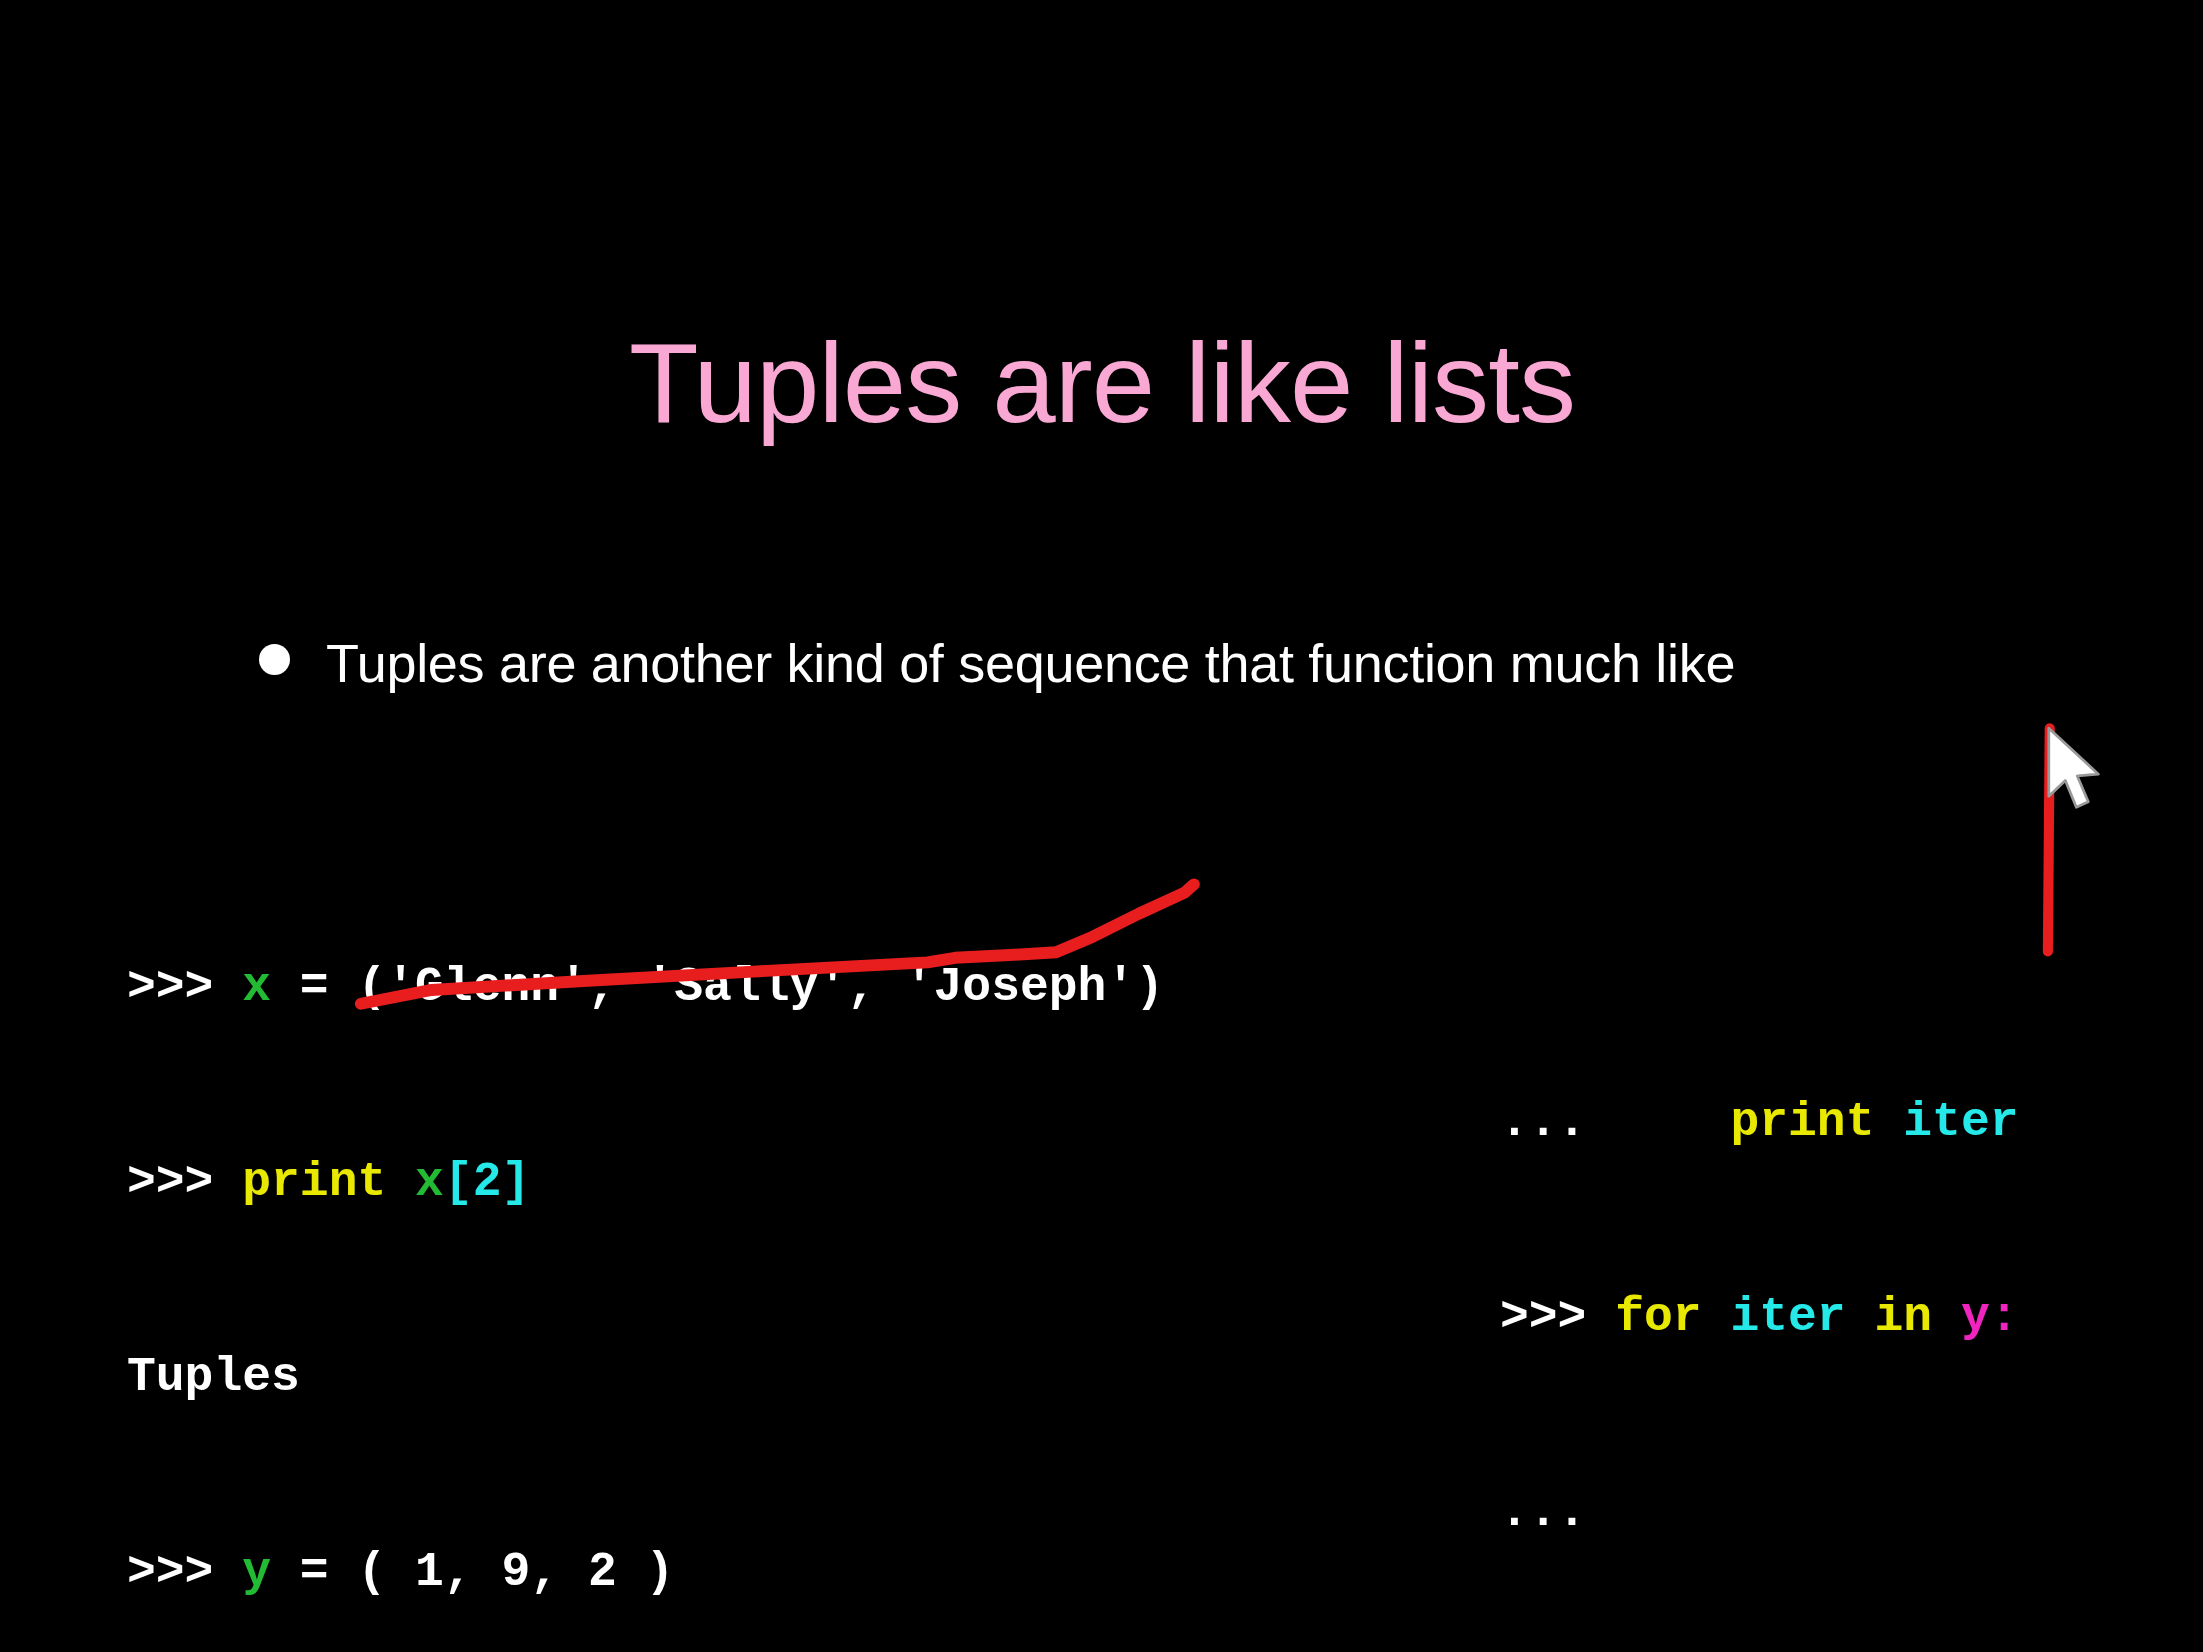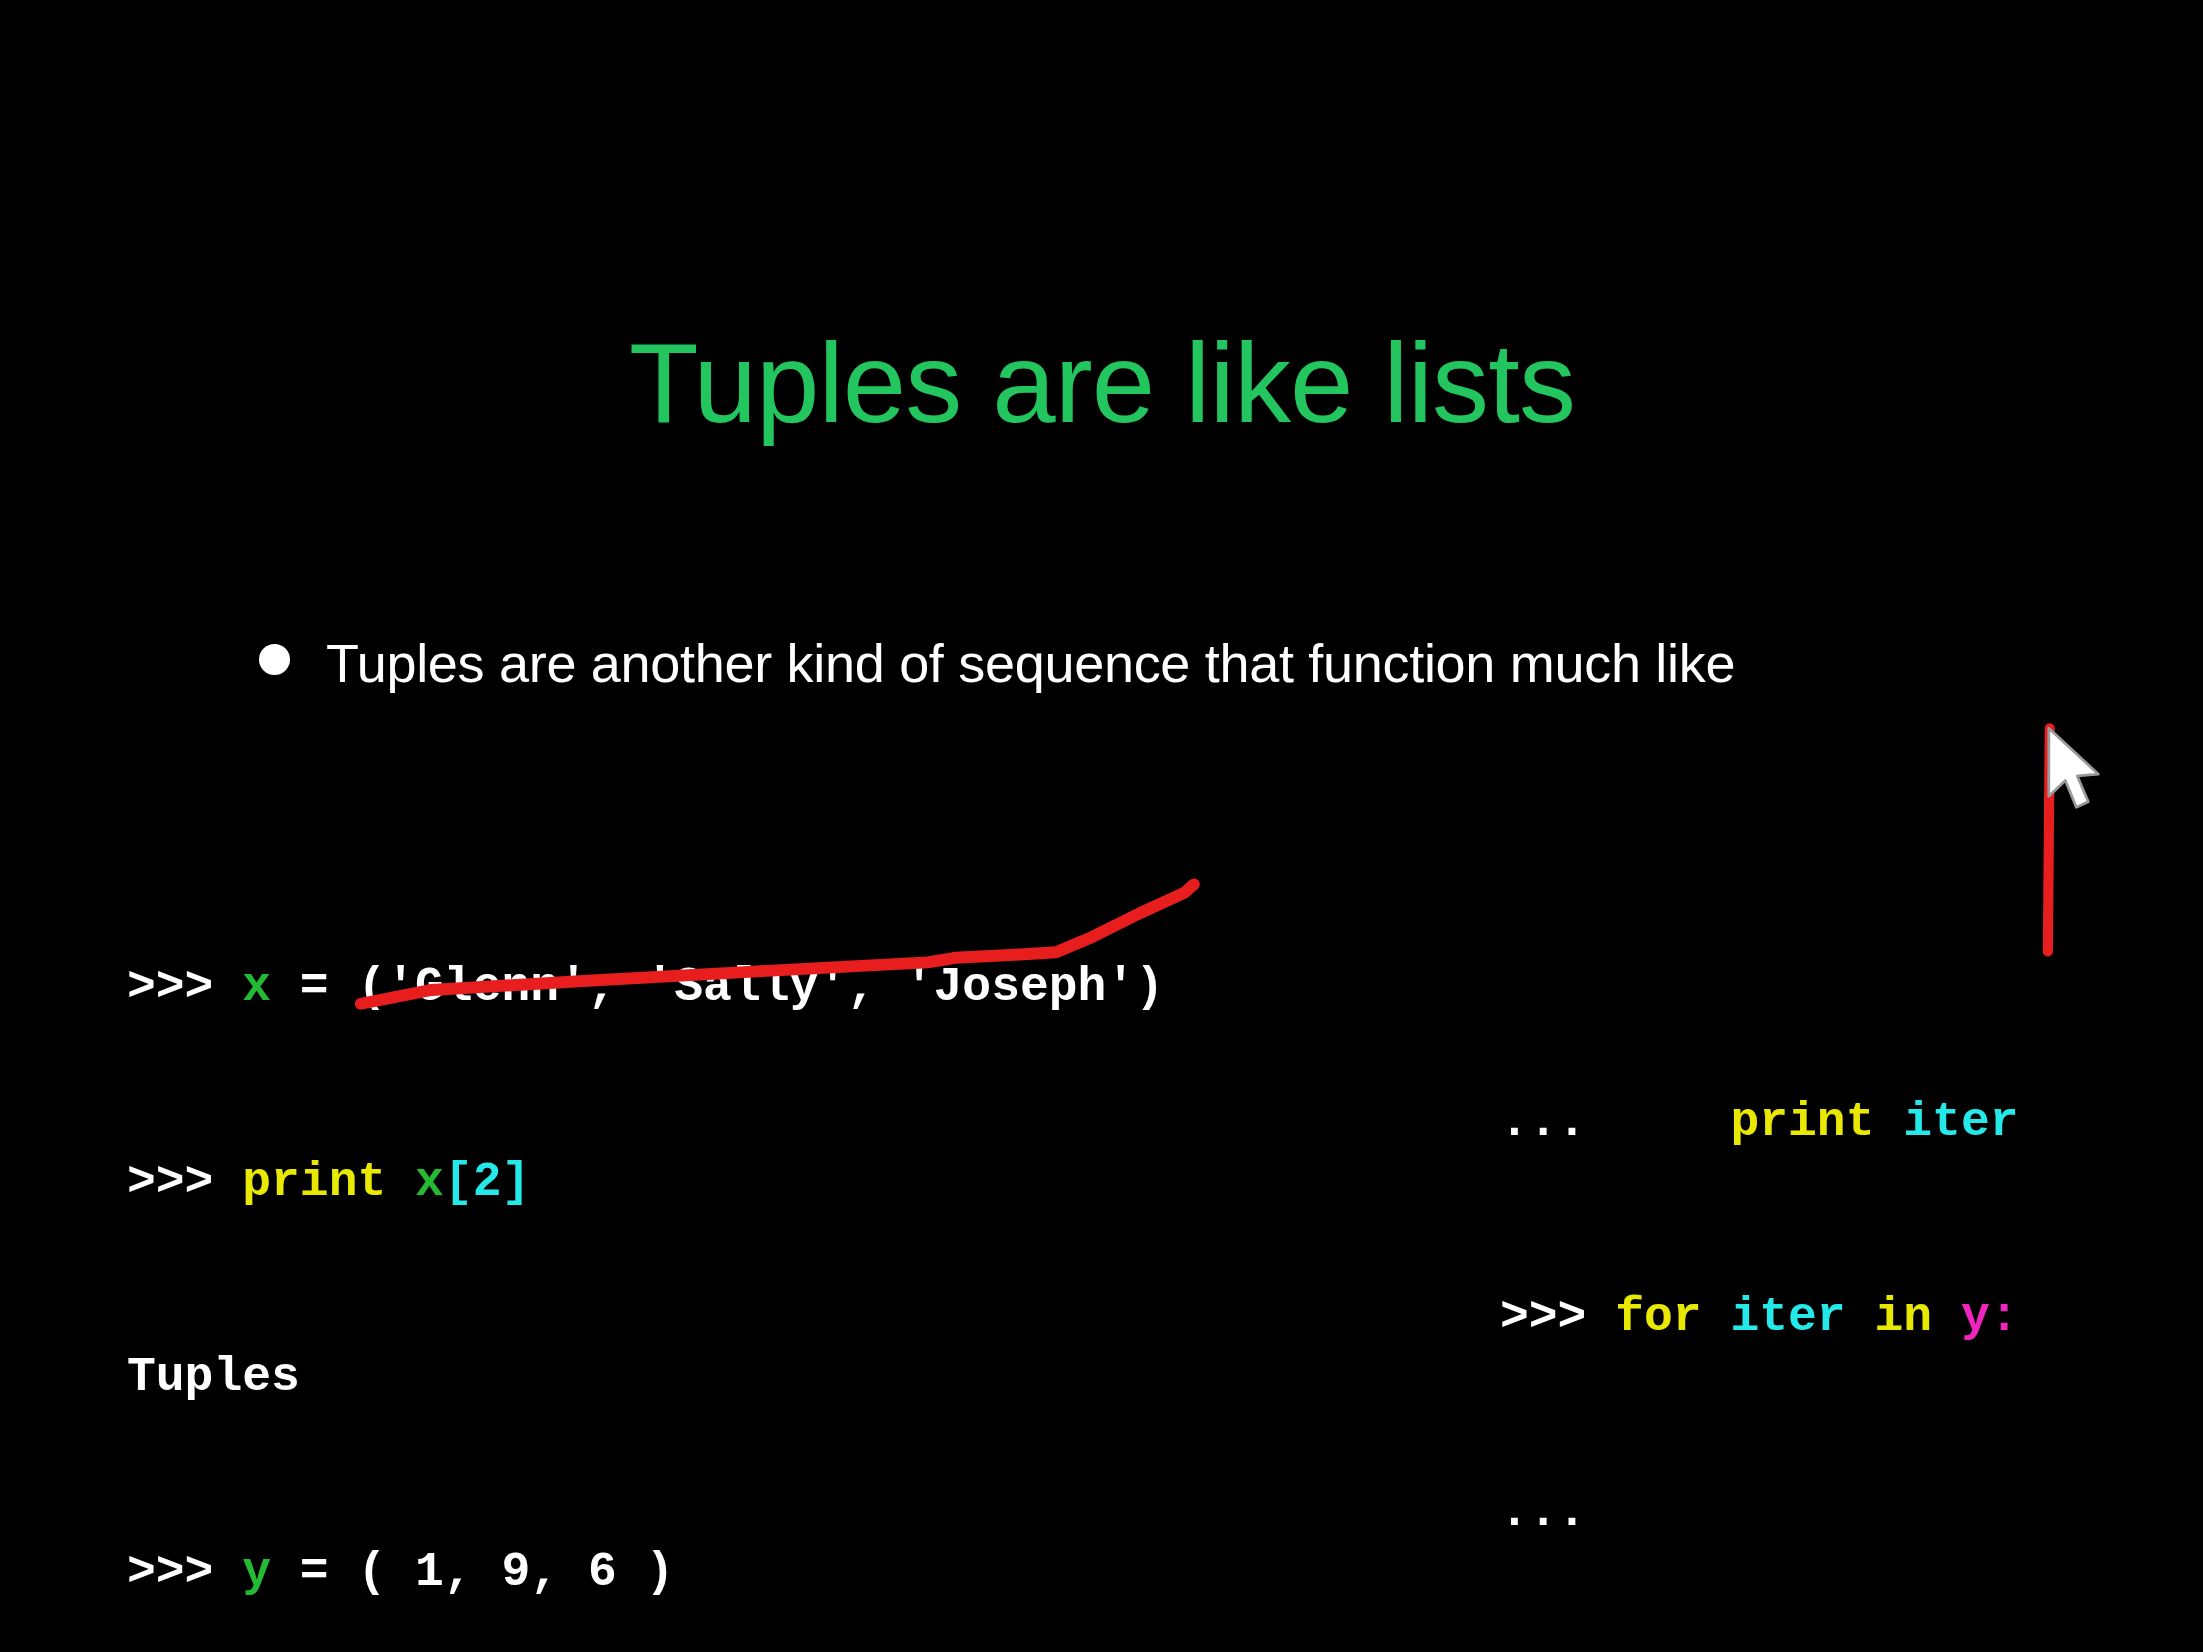--- a/index.html
+++ b/index.html
@@ -26,21 +26,21 @@
     left: 0;
     top: 355;
     top: 323px;
     width: 2204px;
     text-align: center;
     font-family: "Liberation Sans", sans-serif;
     font-size: 114px;
     line-height: 1.05;
     font-weight: 400;
     letter-spacing: -0.9px;
-    color: #22c55e;
+    color: #f9a8d4;
     white-space: nowrap;
   }
 
   
   #bullet-block {
     position: absolute;
     left: 259px;
     top: 624px;
     width: 1745px;
   }
@@ -117,21 +117,21 @@
     <div class="bullet-row">
       <div class="bullet-dot"></div>
       <div class="bullet-text"><span>Tuples are another kind of sequence that function much like</span><br></div>
     </div>
   </div>
 
   <div id="code-left" class="code-block">
     <span class="code-line"><span class="tk-prompt">&gt;&gt;&gt; </span><span class="tk-var">x</span><span class="tk-plain"> = ('Glenn', 'Sally', 'Joseph')</span></span>
     <span class="code-line"><span class="tk-prompt">&gt;&gt;&gt; </span><span class="tk-kw">print</span><span class="tk-plain"> </span><span class="tk-var">x</span><span class="tk-index">[2]</span></span>
     <span class="code-line"><span class="tk-plain">Tuples</span></span>
-    <span class="code-line"><span class="tk-prompt">&gt;&gt;&gt; </span><span class="tk-var">y</span><span class="tk-plain"> = ( 1, 9, 6 )</span></span>
+    <span class="code-line"><span class="tk-prompt">&gt;&gt;&gt; </span><span class="tk-var">y</span><span class="tk-plain"> = ( 1, 9, 2 )</span></span>
     
     
     
     
   </div>
 
   <div id="code-right" class="code-block">
     <span class="code-line"><span class="tk-prompt">... </span><span class="tk-plain">    </span><span class="tk-kw">print </span><span class="tk-name">iter</span></span>
     <span class="code-line"><span class="tk-prompt">&gt;&gt;&gt; </span><span class="tk-kw">for </span><span class="tk-name">iter</span><span class="tk-kw"> in </span><span class="tk-target">y:</span></span>
     <span class="code-line"><span class="tk-prompt">...</span></span>

